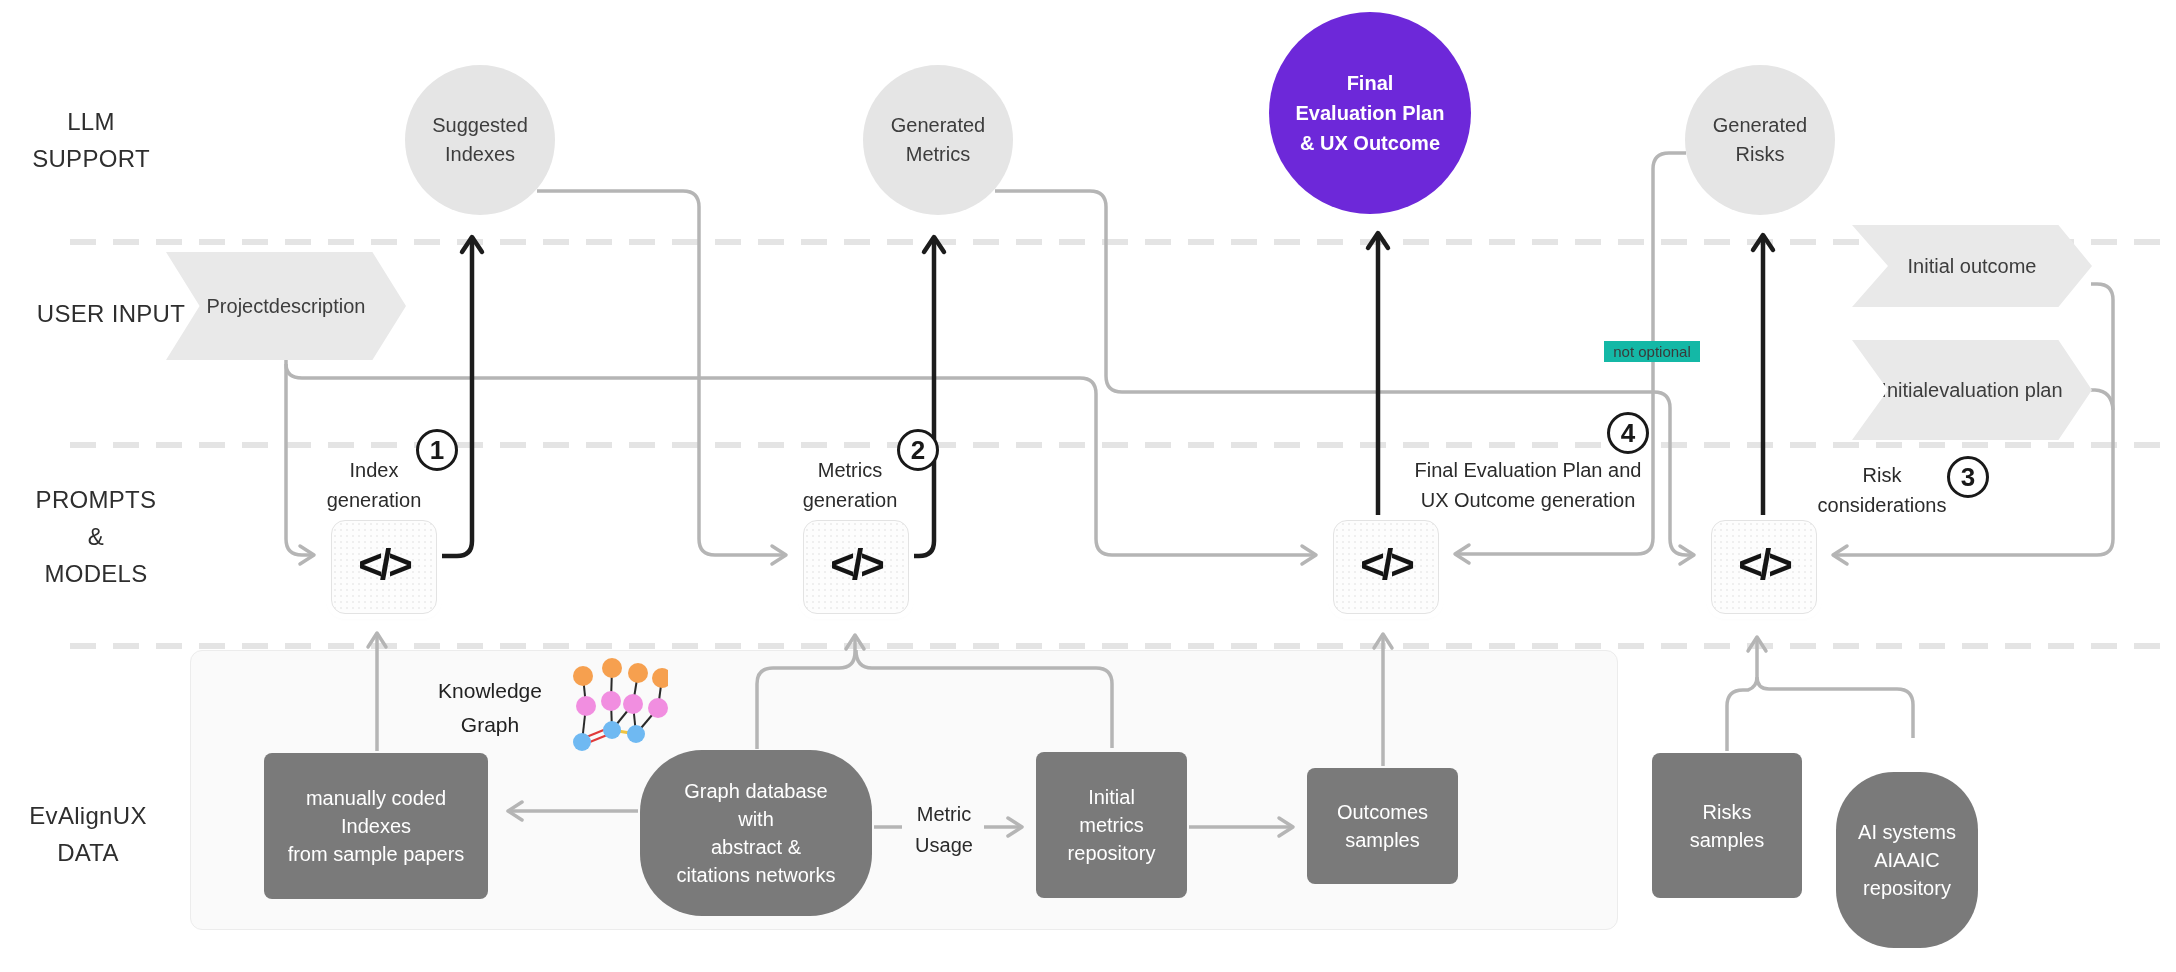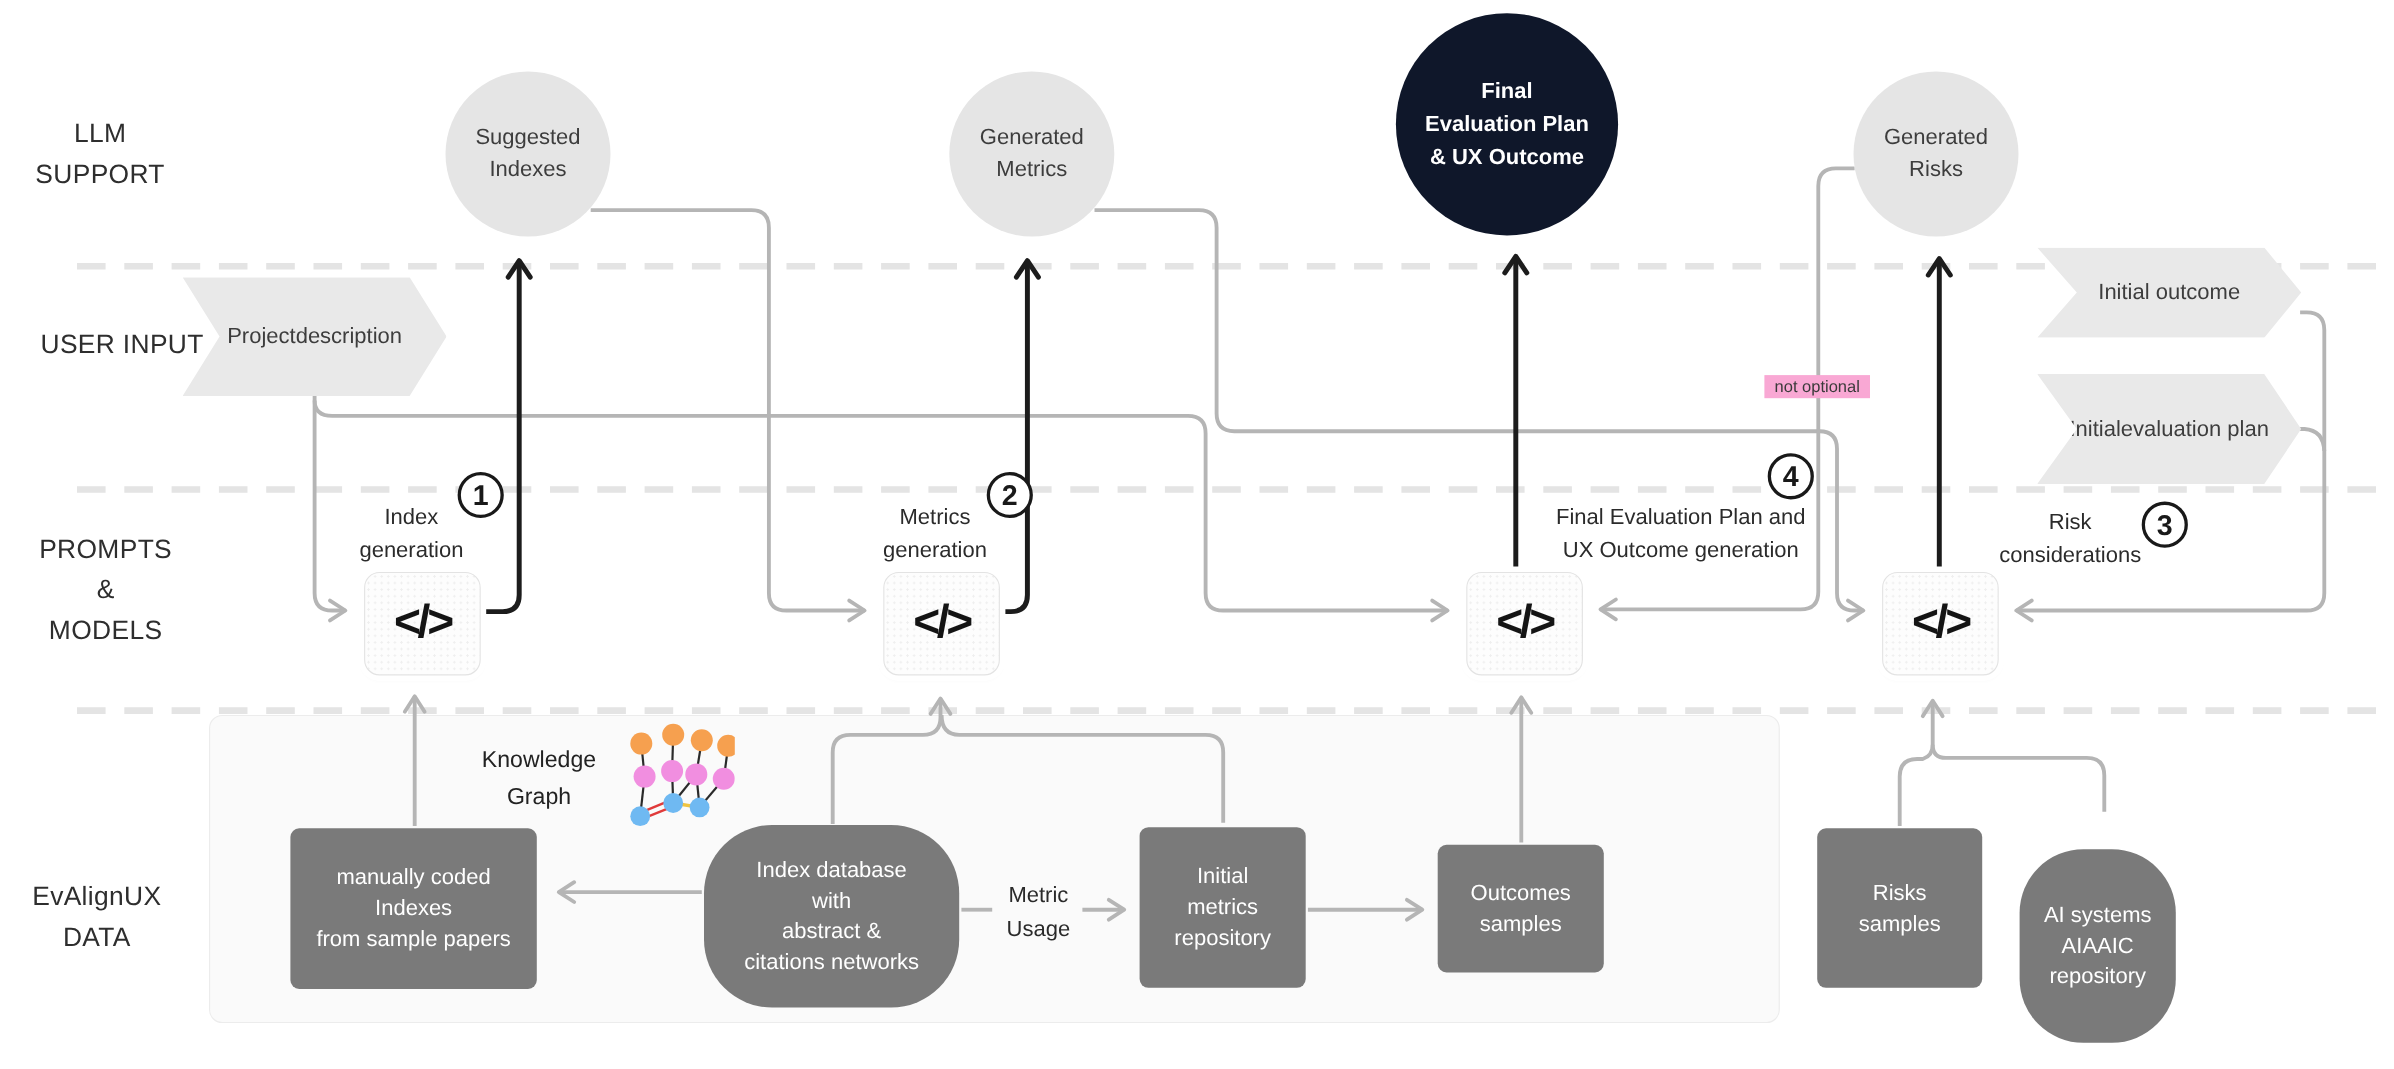--- a/index.html
+++ b/index.html
@@ -3,33 +3,33 @@
 <meta charset="utf-8">
 <style>
   html,body{margin:0;padding:0;background:#ffffff;}
   #canvas{position:relative;width:2176px;height:972px;background:#ffffff;overflow:hidden;
           font-family:"Liberation Sans", sans-serif;}
   #wires{position:absolute;left:0;top:0;z-index:1;}
   .abs{position:absolute;z-index:2;}
   .lane-label{color:#2e2e2e;font-size:24px;font-weight:500;line-height:37px;text-align:center;letter-spacing:.3px;}
   .bubble{border-radius:50%;background:#e5e5e5;display:flex;flex-direction:column;justify-content:center;
           align-items:center;text-align:center;color:#3d3d3d;font-size:20px;line-height:29px;}
-  .bubble.blue{background:#0f172a;color:#ffffff;font-weight:bold;line-height:30px;}
+  .bubble.blue{background:#6d28d9;color:#ffffff;font-weight:bold;line-height:30px;}
   .chev{background:#e9e9e9;display:flex;justify-content:center;align-items:center;
         text-align:center;color:#3d3d3d;font-size:20px;line-height:29px;}
   .chev.right-tip{clip-path:polygon(0 0,86% 0,100% 50%,86% 100%,0 100%,15% 50%);}
   .chev.pd{clip-path:polygon(0 0,86% 0,100% 50%,86% 100%,0 100%,14% 50%);}
   .codebox{width:104px;height:92px;border-radius:14px;background:#fdfdfd;border:1px solid #e3e3e3;
            box-shadow:0 0 0 5px #ffffff,0 2px 6px rgba(0,0,0,.07);display:flex;justify-content:center;align-items:center;
            background-image:radial-gradient(#efefef 1px, transparent 1px);background-size:6px 6px;}
   .codebox .glyph{font-size:42px;font-weight:800;color:#141414;letter-spacing:-3px;padding-bottom:4px;}
   .steplabel{color:#2b2b2b;font-size:20px;line-height:30px;text-align:center;}
   .stepnum{width:42px;height:42px;border:3px solid #191919;border-radius:50%;background:#ffffff;
            display:flex;justify-content:center;align-items:center;font-size:26px;font-weight:600;color:#191919;box-sizing:border-box;}
-  .note{font-size:15px;color:#3a3a3a;background:#f9a8d4;text-align:center;padding:2px 0;}
+  .note{font-size:15px;color:#3a3a3a;background:#14b8a6;text-align:center;padding:2px 0;}
   .panel{background:#fafafa;border:1.5px solid #ececec;border-radius:12px;box-sizing:border-box;}
   .darkbox{background:#7a7a7a;color:#ffffff;font-size:20px;line-height:28px;border-radius:8px;
            display:flex;flex-direction:column;justify-content:center;align-items:center;text-align:center;}
   .smalllabel{color:#222222;font-size:21px;line-height:34px;text-align:center;}
   .midlabel{color:#2a2a2a;font-size:20px;line-height:31px;text-align:center;}
 </style>
 </head>
 <body>
 
 <div id="canvas">
@@ -213,21 +213,21 @@
     </g>
   </svg>
 
   <div class="abs darkbox" style="left:264px;top:753px;width:224px;height:146px;">
     <div>manually coded</div>
     <div>Indexes</div>
     <div>from sample papers</div>
   </div>
 
   <div class="abs darkbox" style="left:640px;top:750px;width:232px;height:166px;border-radius:62px;">
-    <div>Index database</div>
+    <div>Graph database</div>
     <div>with</div>
     <div>abstract &amp;</div>
     <div>citations networks</div>
   </div>
 
   <div class="abs midlabel" style="left:894px;top:799px;width:100px;">
     <div>Metric</div>
     <div>Usage</div>
   </div>
 

